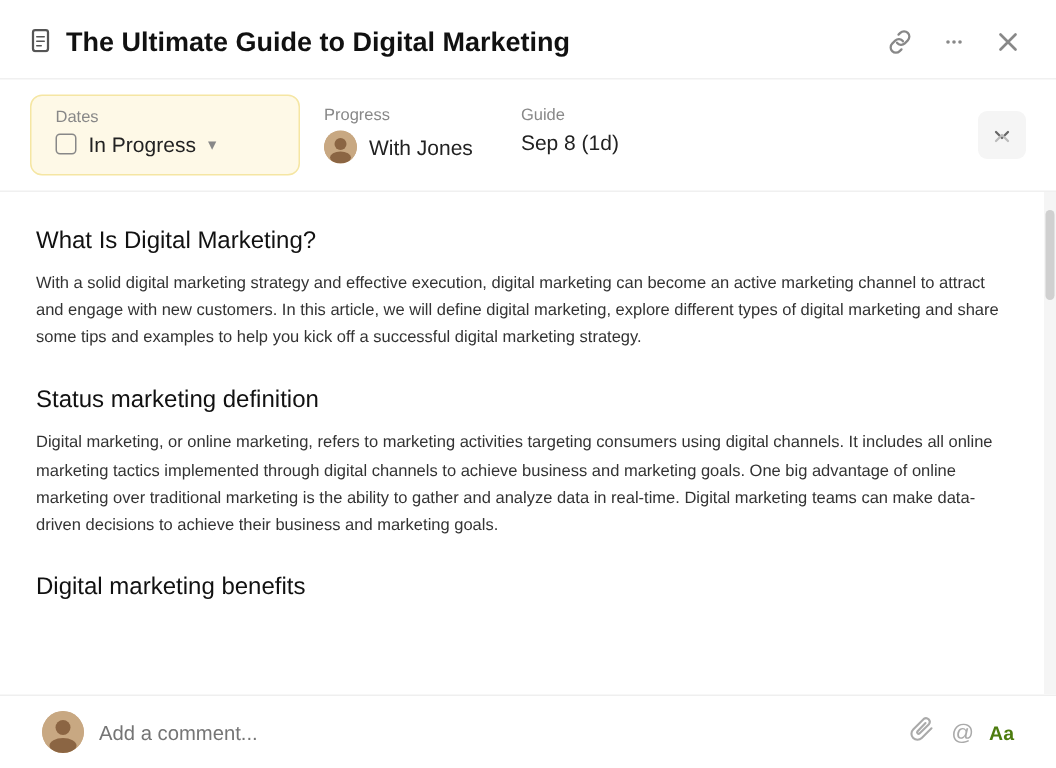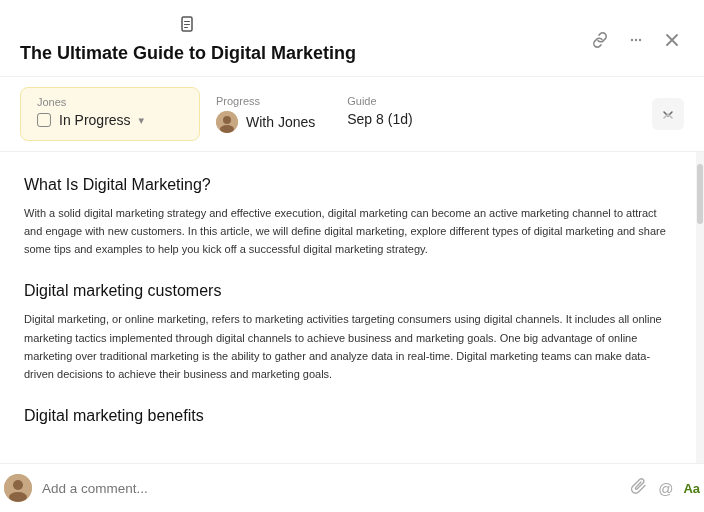--- a/index.html
+++ b/index.html
@@ -29,21 +29,20 @@
       align-items: center;
       justify-content: space-between;
       padding: 16px 20px 12px 20px;
       border-bottom: 1px solid #f0f0f0;
       flex-shrink: 0;
     }
     .header-left {
       display: flex;
       align-items: center;
       gap: 8px;
-      flex-direction: column;
     }
     .header-title {
       font-size: 18px;
       font-weight: 600;
       color: #111;
     }
     .header-icons {
       display: flex;
       align-items: center;
       gap: 12px;
@@ -177,21 +176,21 @@
       font-size: 11px;
       color: #333;
       line-height: 1.65;
       margin-bottom: 24px;
     }
 
     
     .comment-bar {
       display: flex;
       align-items: center;
-      padding: 10px 4px;
+      padding: 10px 28px;
       border-top: 1px solid #efefef;
       gap: 10px;
       flex-shrink: 0;
       background: #fff;
     }
     .comment-avatar {
       width: 28px;
       height: 28px;
       border-radius: 50%;
       background: #c8a882;
@@ -251,21 +250,21 @@
       <span class="icon-btn">
         <svg width="16" height="16" viewBox="0 0 16 16" fill="none">
           <path d="M3 3l10 10M13 3L3 13" stroke="#888" stroke-width="1.8" stroke-linecap="round"></path>
         </svg>
       </span>
     </div>
   </div>
 
   <div class="meta-bar">
     <div class="meta-field">
-      <span class="meta-label">Jones</span>
+      <span class="meta-label">Dates</span>
       <div class="meta-value">
         <span class="status-checkbox"></span>
         <span>In Progress</span>
         <span class="chevron-down">▾</span>
       </div>
     </div>
 
     <div class="meta-field">
       <span class="meta-label">Progress</span>
       <div class="meta-value">
@@ -294,21 +293,21 @@
       </svg>
     </div>
   </div>
 
   <div class="content-wrapper">
     <div class="content-body">
 
       <h2 class="section-heading">What Is Digital Marketing?</h2>
       <p class="section-text">With a solid digital marketing strategy and effective execution, digital marketing can become an active marketing channel to attract and engage with new customers. In this article, we will define digital marketing, explore different types of digital marketing and share some tips and examples to help you kick off a successful digital marketing strategy.</p>
 
-      <h2 class="section-heading">Digital marketing customers</h2>
+      <h2 class="section-heading">Status marketing definition</h2>
       <p class="section-text">Digital marketing, or online marketing, refers to marketing activities targeting consumers using digital channels. It includes all online marketing tactics implemented through digital channels to achieve business and marketing goals. One big advantage of online marketing over traditional marketing is the ability to gather and analyze data in real-time. Digital marketing teams can make data-driven decisions to achieve their business and marketing goals.</p>
 
       <h2 class="section-heading">Digital marketing benefits</h2>
 
     </div>
     <div class="scrollbar-track">
       <div class="scrollbar-thumb"></div>
     </div>
   </div>
 

